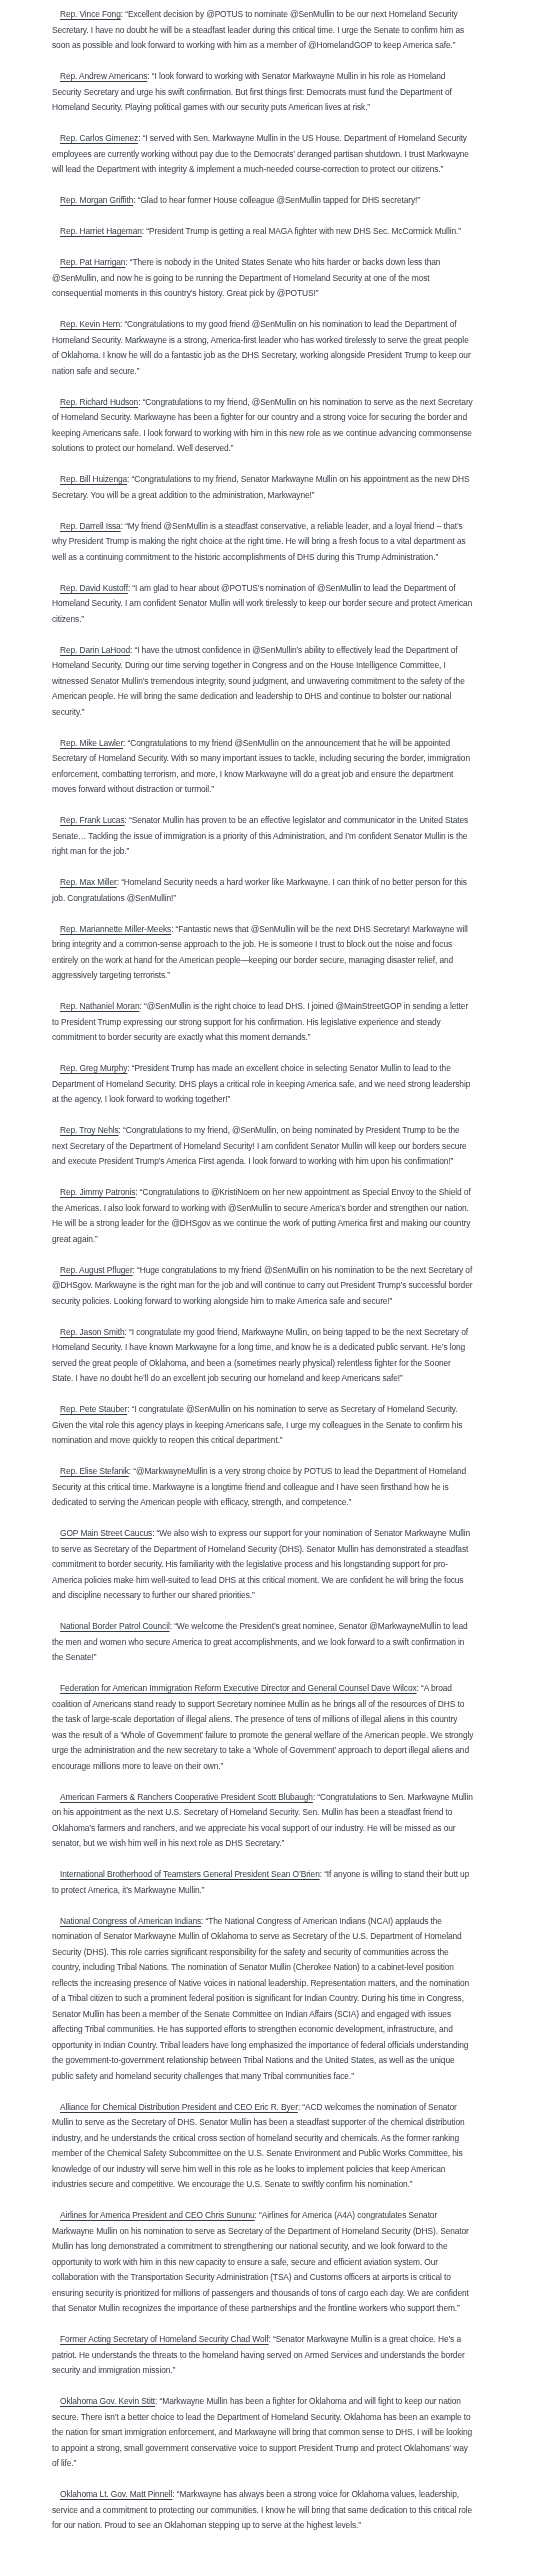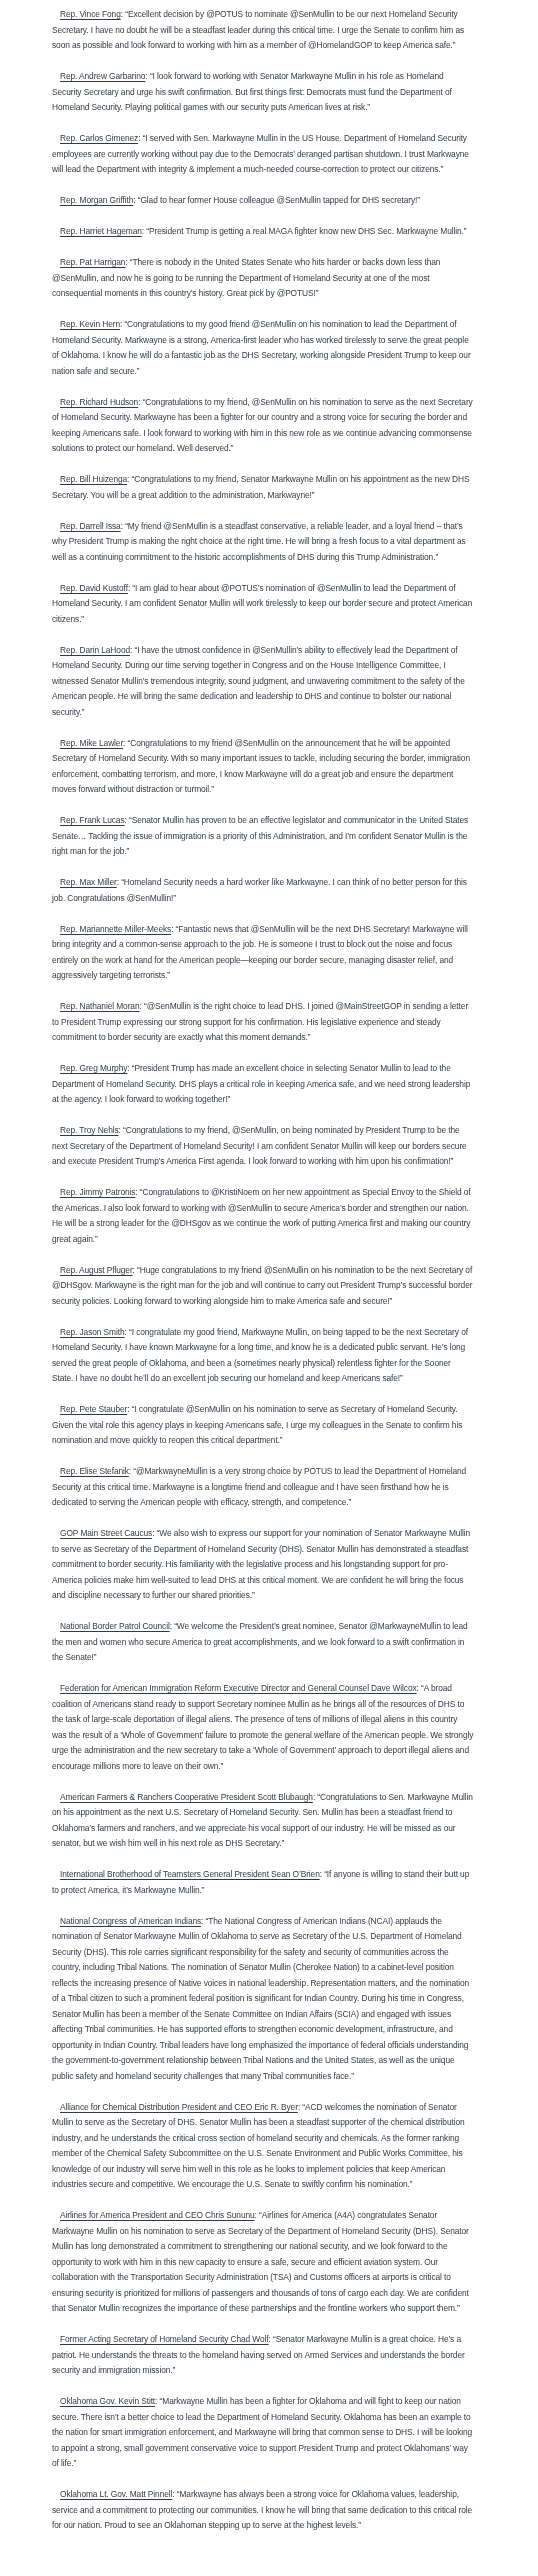--- a/index.html
+++ b/index.html
@@ -21,27 +21,27 @@
     text-decoration-thickness: 0.5px;
     padding-left: 8px;
   }
 </style>
 </head>
 <body>
 
 <div class="article" id="quotes-container">
   <p class="quote"><a href="#">Rep. Vince Fong</a><span>: </span><span>“Excellent decision by @POTUS to nominate @SenMullin to be our next Homeland Security Secretary. I have no doubt he will be a steadfast leader during this critical time. I urge the Senate to confirm him as soon as possible and look forward to working with him as a member of @HomelandGOP to keep America safe.”</span></p>
 
-  <p class="quote"><a href="#">Rep. Andrew Garbarino</a><span>: </span><span>“I look forward to working with Senator Markwayne Mullin in his role as Homeland Security Secretary and urge his swift confirmation. But first things first: Democrats must fund the Department of Homeland Security. Playing political games with our security puts American lives at risk.”</span></p>
+  <p class="quote"><a href="#">Rep. Andrew Americans</a><span>: </span><span>“I look forward to working with Senator Markwayne Mullin in his role as Homeland Security Secretary and urge his swift confirmation. But first things first: Democrats must fund the Department of Homeland Security. Playing political games with our security puts American lives at risk.”</span></p>
 
   <p class="quote"><a href="#">Rep. Carlos Gimenez</a><span>: </span><span>“I served with Sen. Markwayne Mullin in the US House. Department of Homeland Security employees are currently working without pay due to the Democrats’ deranged partisan shutdown. I trust Markwayne will lead the Department with integrity &amp; implement a much-needed course-correction to protect our citizens.”</span></p>
 
   <p class="quote"><a href="#">Rep. Morgan Griffith</a><span>: </span><span>“Glad to hear former House colleague @SenMullin tapped for DHS secretary!”</span></p>
 
-  <p class="quote"><a href="#">Rep. Harriet Hageman</a><span>: </span><span>“President Trump is getting a real MAGA fighter know new DHS Sec. Markwayne Mullin.”</span></p>
+  <p class="quote"><a href="#">Rep. Harriet Hageman</a><span>: </span><span>“President Trump is getting a real MAGA fighter with new DHS Sec. McCormick Mullin.”</span></p>
 
   <p class="quote"><a href="#">Rep. Pat Harrigan</a><span>: </span><span>“There is nobody in the United States Senate who hits harder or backs down less than @SenMullin, and now he is going to be running the Department of Homeland Security at one of the most consequential moments in this country’s history. Great pick by @POTUS!”</span></p>
 
   <p class="quote"><a href="#">Rep. Kevin Hern</a><span>: </span><span>“Congratulations to my good friend @SenMullin on his nomination to lead the Department of Homeland Security. Markwayne is a strong, America-first leader who has worked tirelessly to serve the great people of Oklahoma. I know he will do a fantastic job as the DHS Secretary, working alongside President Trump to keep our nation safe and secure.”</span></p>
 
   <p class="quote"><a href="#">Rep. Richard Hudson</a><span>: </span><span>“Congratulations to my friend, @SenMullin on his nomination to serve as the next Secretary of Homeland Security. Markwayne has been a fighter for our country and a strong voice for securing the border and keeping Americans safe. I look forward to working with him in this new role as we continue advancing commonsense solutions to protect our homeland. Well deserved.”</span></p>
 
   <p class="quote"><a href="#">Rep. Bill Huizenga</a><span>: </span><span>“Congratulations to my friend, Senator Markwayne Mullin on his appointment as the new DHS Secretary. You will be a great addition to the administration, Markwayne!”</span></p>
 
   <p class="quote"><a href="#">Rep. Darrell Issa</a><span>: </span><span>“My friend @SenMullin is a steadfast conservative, a reliable leader, and a loyal friend – that’s why President Trump is making the right choice at the right time. He will bring a fresh focus to a vital department as well as a continuing commitment to the historic accomplishments of DHS during this Trump Administration.”</span></p>

